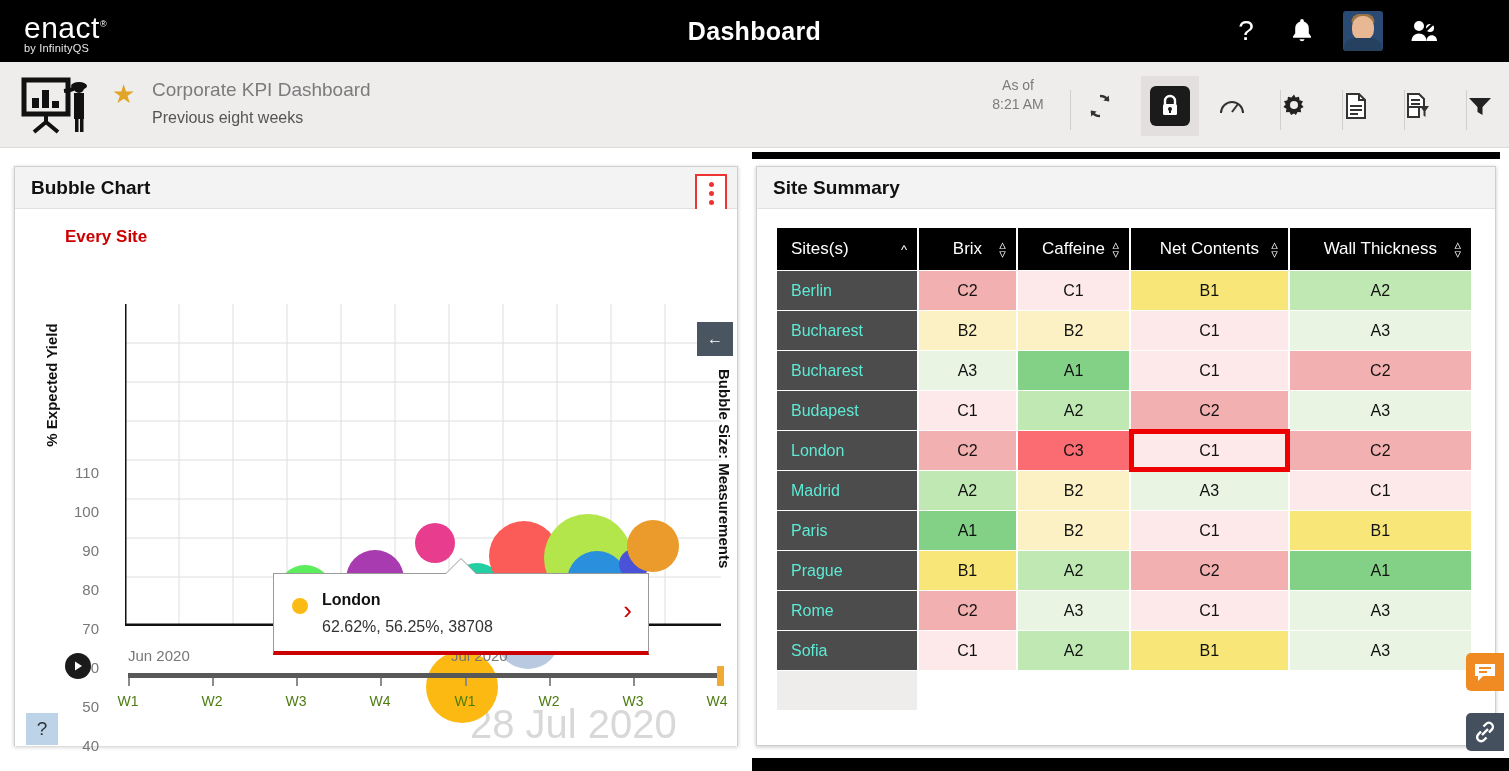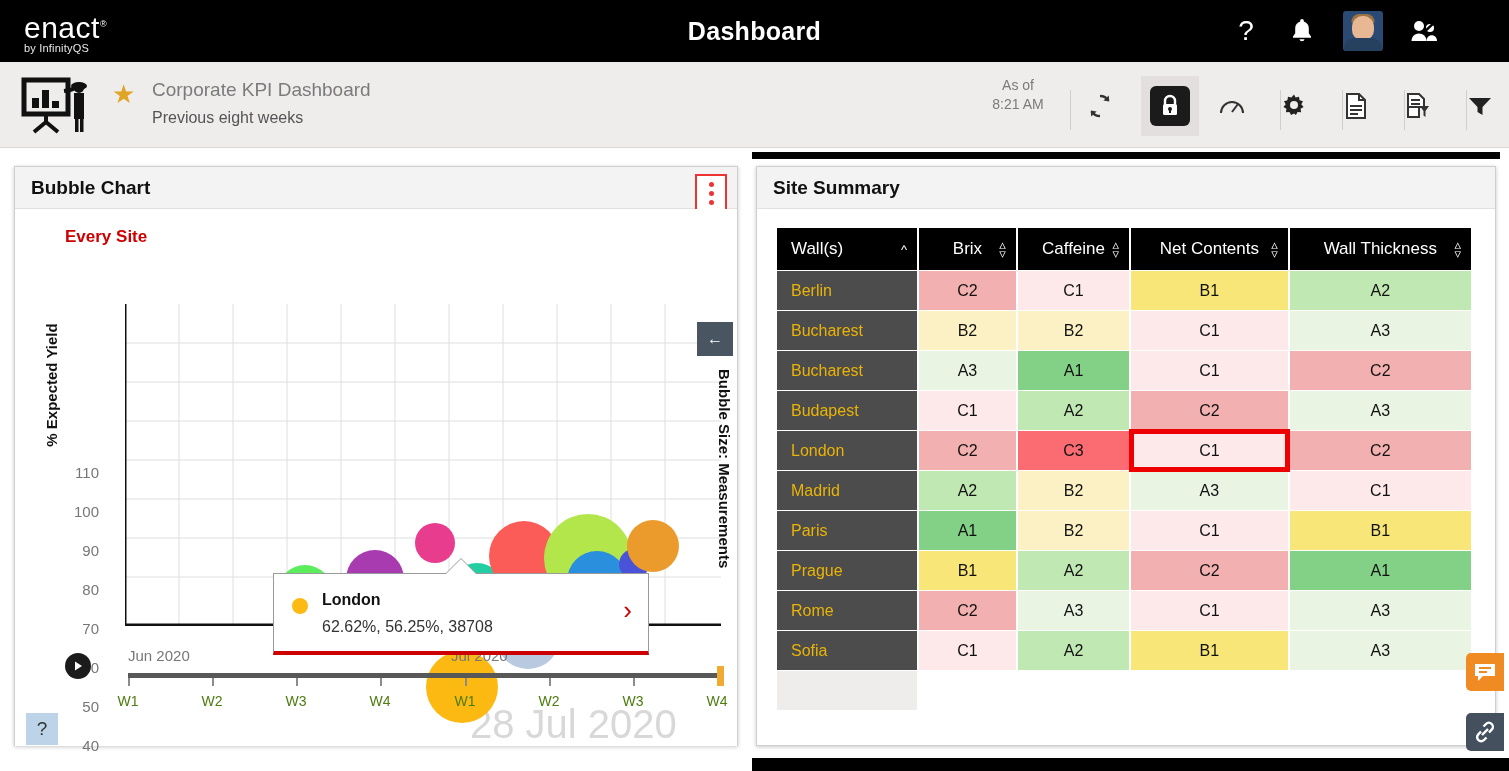--- a/index.html
+++ b/index.html
@@ -163,21 +163,21 @@
     background:#000; color:#fff; font-size:17px; font-weight:normal;
     height:42px; padding:0 10px; text-align:center; position:relative;
   }
   table.sitetable th.sitecol { text-align:left; padding-left:14px; }
   .sortc { position:absolute; right:10px; top:50%; transform:translateY(-50%);
            display:flex; flex-direction:column; line-height:9px; font-size:13px; }
   table.sitetable td {
     height:39px; font-size:16px; color:#111; text-align:center;
   }
   table.sitetable td.site {
-    background:#4c4c4c; color:#eab308; text-align:left; padding-left:14px; font-size:16px;
+    background:#4c4c4c; color:#5eead4; text-align:left; padding-left:14px; font-size:16px;
   }
   td.cellhl { position:relative; }
   td.cellhl::after {
     content:""; position:absolute; left:-2px; top:-2px; right:-2px; bottom:-2px;
     border:5px solid #ee0000; pointer-events:none;
   }
   .tfoot-left { background:#efecec; height:20px; }
   .tfoot-cell { background:#fff; height:20px; }
 
   
@@ -445,21 +445,21 @@
 
   <div class="helpbtn">?</div>
 
   <div class="panel" id="right-panel">
     <div class="panel-title">Site Summary</div>
     <div class="tablewrap">
       <table class="sitetable">
         <thead>
           <tr>
             <th class="sitecol" style="width:136px;">
-              <span>Wall(s)</span>
+              <span>Sites(s)</span>
               <span class="sortc">
                   <span>^</span>
                 </span>
             </th>
             <th style="width:94px;">
               <span>Brix</span>
               <span class="sortc">
                   <span>▵</span>
                   <span>▿</span>
                 </span>

